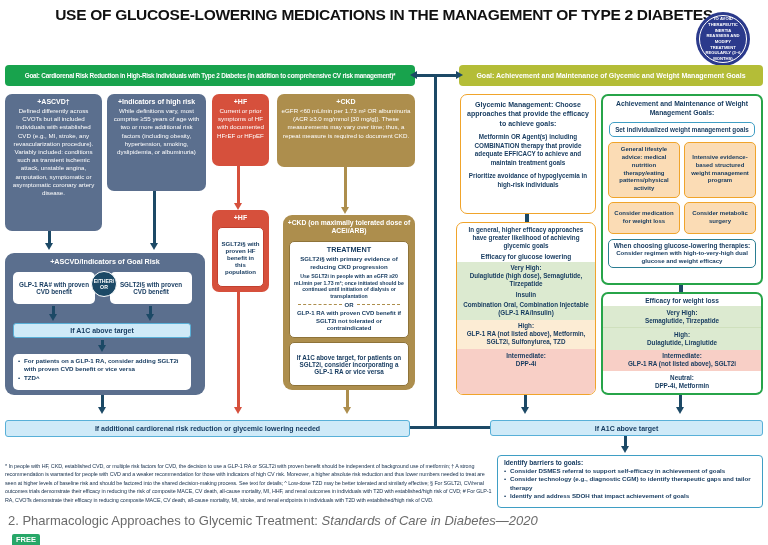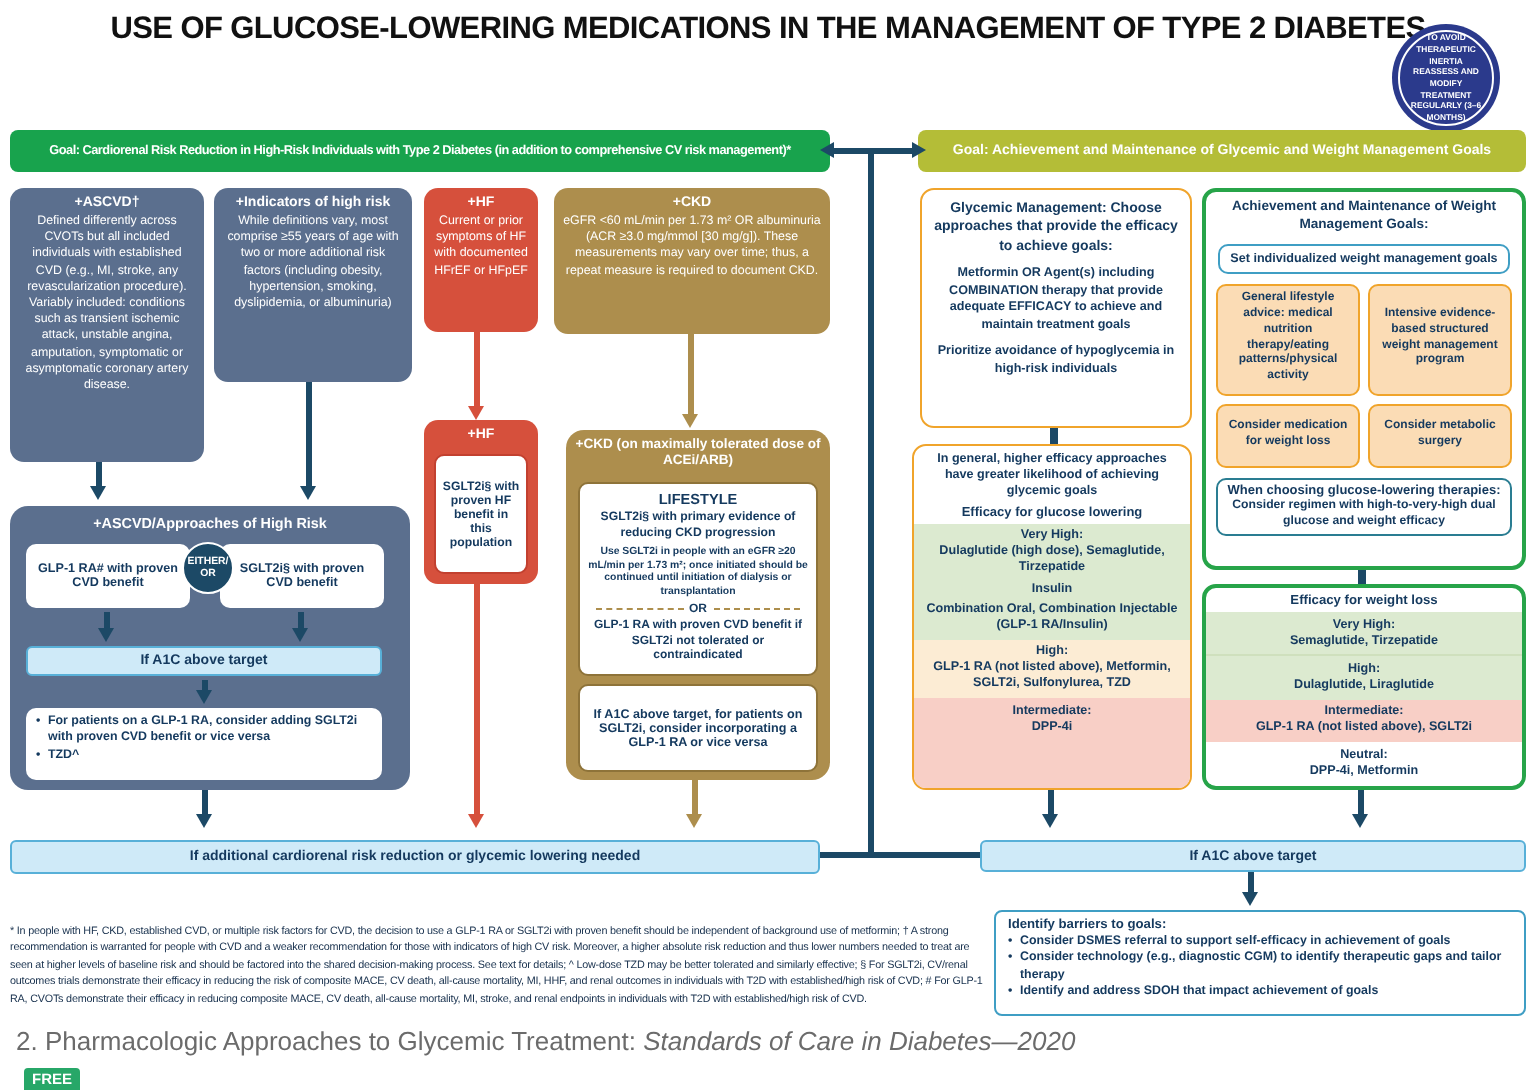--- a/index.html
+++ b/index.html
@@ -96,21 +96,21 @@
   <div class="abs stem" style="left:48px;top:231px;width:3px;height:13px;"></div>
   <div class="abs hd" style="left:45px;top:243px;"></div>
   <div class="abs stem" style="left:153px;top:191px;width:3px;height:52px;"></div>
   <div class="abs hd" style="left:150px;top:243px;"></div>
   <div class="abs stem" style="left:237px;top:166px;width:3px;height:38px;--c:#d6503c;"></div>
   <div class="abs hd" style="left:234px;top:203px;--c:#d6503c;"></div>
   <div class="abs stem" style="left:344px;top:167px;width:3px;height:41px;--c:#ad8e4d;"></div>
   <div class="abs hd" style="left:341px;top:207px;--c:#ad8e4d;"></div>
 
   <div class="abs colbox slate" style="left:5px;top:253px;width:200px;height:142px;border-radius:9px;">
-    <div class="chd" style="font-size:7.2px;">+ASCVD/Approaches of High Risk</div>
+    <div class="chd" style="font-size:7.2px;">+ASCVD/Indicators of Goal Risk</div>
   </div>
   <div class="abs wbox" style="left:13px;top:272px;width:82px;height:32px;font-size:6.3px;">GLP-1 RA# with proven CVD benefit</div>
   <div class="abs wbox" style="left:110px;top:272px;width:82px;height:32px;font-size:6.3px;">SGLT2i§ with proven CVD benefit</div>
   <div class="abs circ" style="left:91px;top:271px;width:26px;height:26px;">EITHER/
 OR</div>
   <div class="abs stem" style="left:52px;top:306px;width:3px;height:9px;"></div>
   <div class="abs hd" style="left:49px;top:314px;"></div>
   <div class="abs stem" style="left:149px;top:306px;width:3px;height:9px;"></div>
   <div class="abs hd" style="left:146px;top:314px;"></div>
   <div class="abs bluebar" style="left:13px;top:323px;width:178px;height:15px;">If A1C above target</div>
@@ -127,21 +127,21 @@
     <div class="chd">+HF</div>
   </div>
   <div class="abs wbox" style="left:217px;top:227px;width:47px;height:60px;font-size:6.1px;border:1.2px solid #c2402f;">SGLT2i§ with proven HF benefit in this population</div>
   <div class="abs stem" style="left:237px;top:292px;width:3px;height:116px;--c:#d6503c;"></div>
   <div class="abs hd" style="left:234px;top:407px;--c:#d6503c;"></div>
 
   <div class="abs colbox tanbg" style="left:283px;top:215px;width:132px;height:175px;border-radius:9px;">
     <div class="chd" style="font-size:6.8px;line-height:1.25;">+CKD (on maximally tolerated dose of ACEi/ARB)</div>
   </div>
   <div class="abs wbox" style="left:289px;top:241px;width:120px;height:97px;border:1.3px solid #8e7339;display:block;text-align:center;padding:3px 4px;">
-    <div style="font-size:7.3px;font-weight:800;">LIFESTYLE</div>
+    <div style="font-size:7.3px;font-weight:800;">TREATMENT</div>
     <div style="font-size:6.1px;font-weight:600;line-height:1.3;margin-top:1px;">SGLT2i§ with primary evidence of reducing CKD progression</div>
     <div style="font-size:5.2px;font-weight:bold;line-height:1.3;margin-top:2px;">Use SGLT2i in people with an eGFR ≥20 mL/min per 1.73 m²; once initiated should be continued until initiation of dialysis or transplantation</div>
     <div class="orline">
         <span>OR</span>
       </div>
     <div style="font-size:6px;font-weight:600;line-height:1.3;">GLP-1 RA with proven CVD benefit if SGLT2i not tolerated or contraindicated</div>
   </div>
   <div class="abs wbox" style="left:289px;top:342px;width:120px;height:44px;font-size:6.3px;border:1.3px solid #8e7339;font-weight:600;">If A1C above target, for patients on SGLT2i, consider incorporating a GLP-1 RA or vice versa</div>
   <div class="abs stem" style="left:346px;top:390px;width:3px;height:18px;--c:#ad8e4d;"></div>
   <div class="abs hd" style="left:343px;top:407px;--c:#ad8e4d;"></div>

